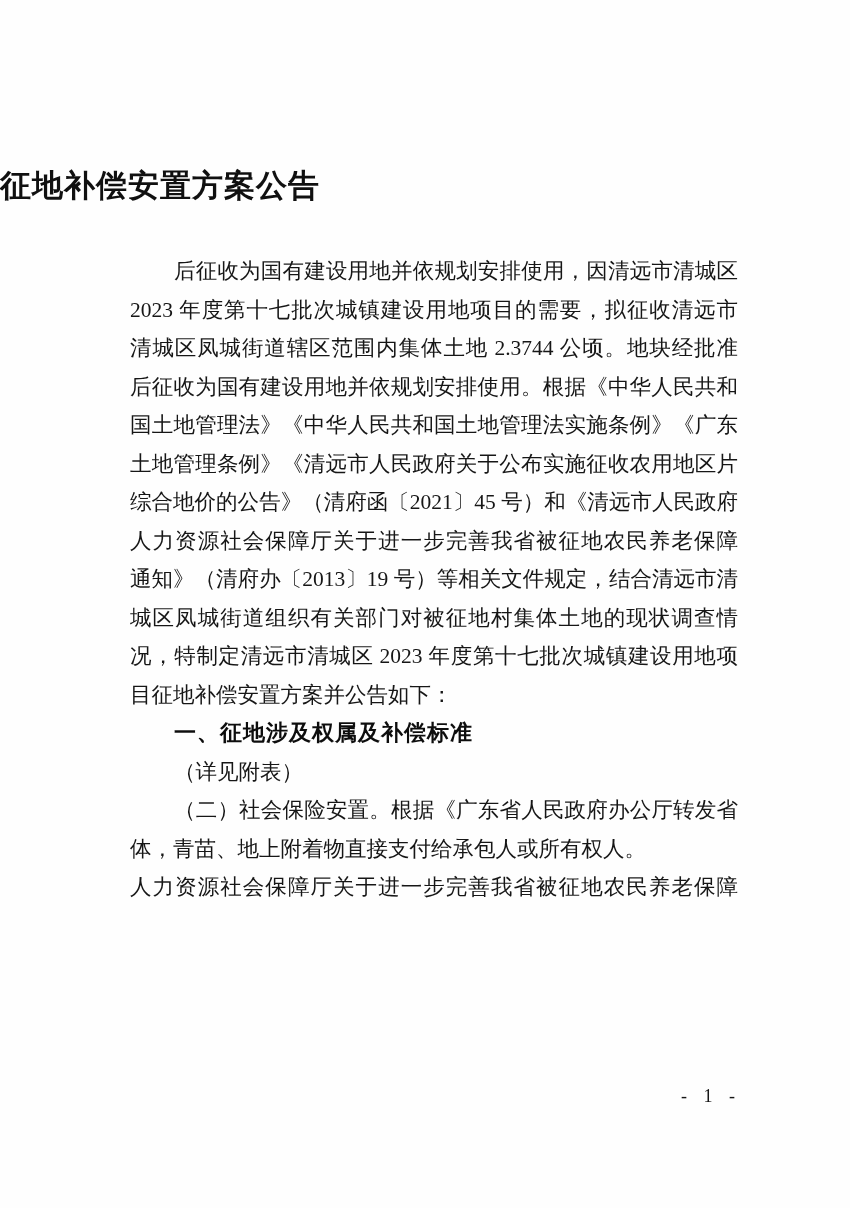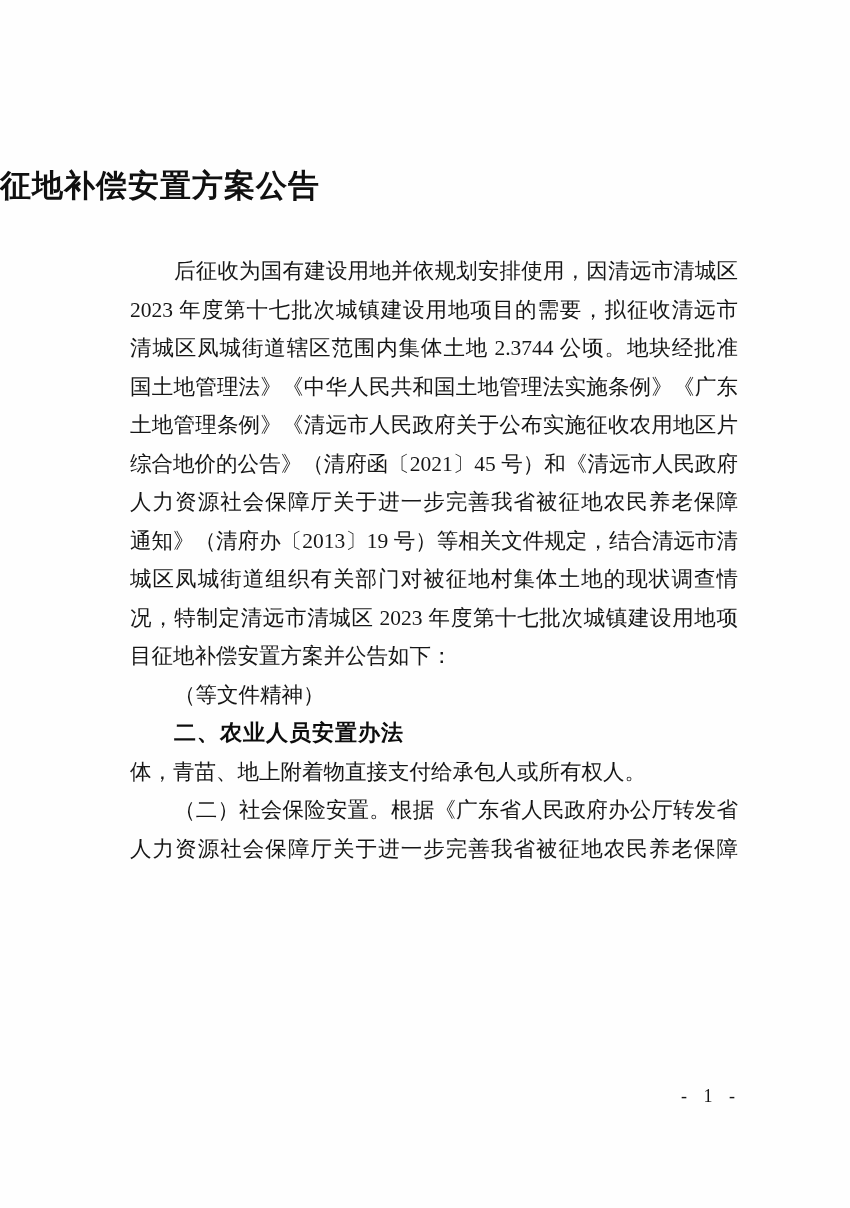--- a/index.html
+++ b/index.html
@@ -66,30 +66,31 @@
 <body>
 
 <div class="page">
 
   <div class="doc-title">征地补偿安置方案公告</div>
 
   <div class="doc-body">
     <div class="line indent justify">后征收为国有建设用地并依规划安排使用，因清远市清城区</div>
     <div class="line justify">2023 年度第十七批次城镇建设用地项目的需要，拟征收清远市</div>
     <div class="line justify">清城区凤城街道辖区范围内集体土地 2.3744 公顷。地块经批准</div>
+    <div class="line justify">后征收为国有建设用地并依规划安排使用。根据《中华人民共和</div>
     <div class="line justify">国土地管理法》《中华人民共和国土地管理法实施条例》《广东省</div>
     <div class="line justify">土地管理条例》《清远市人民政府关于公布实施征收农用地区片</div>
     <div class="line justify">综合地价的公告》（清府函〔2021〕45 号）和《清远市人民政府</div>
     <div class="line justify">人力资源社会保障厅关于进一步完善我省被征地农民养老保障</div>
     <div class="line justify">通知》（清府办〔2013〕19 号）等相关文件规定，结合清远市清</div>
     <div class="line justify">城区凤城街道组织有关部门对被征地村集体土地的现状调查情</div>
     <div class="line justify">况，特制定清远市清城区 2023 年度第十七批次城镇建设用地项</div>
     <div class="line">目征地补偿安置方案并公告如下：</div>
-    <div class="line indent">（等文件精神）</div>
-    <div class="line indent heading">二、农业人员安置办法</div>
+    <div class="line indent heading">一、征地涉及权属及补偿标准</div>
+    <div class="line indent">（详见附表）</div>
+    <div class="line indent justify">（二）社会保险安置。根据《广东省人民政府办公厅转发省</div>
     <div class="line">体，青苗、地上附着物直接支付给承包人或所有权人。</div>
-    <div class="line indent justify">（二）社会保险安置。根据《广东省人民政府办公厅转发省</div>
     <div class="line justify">人力资源社会保障厅关于进一步完善我省被征地农民养老保障</div>
   </div>
 
   <div class="page-number">- 1 -</div>
 
 </div>
 
 </body></html>

